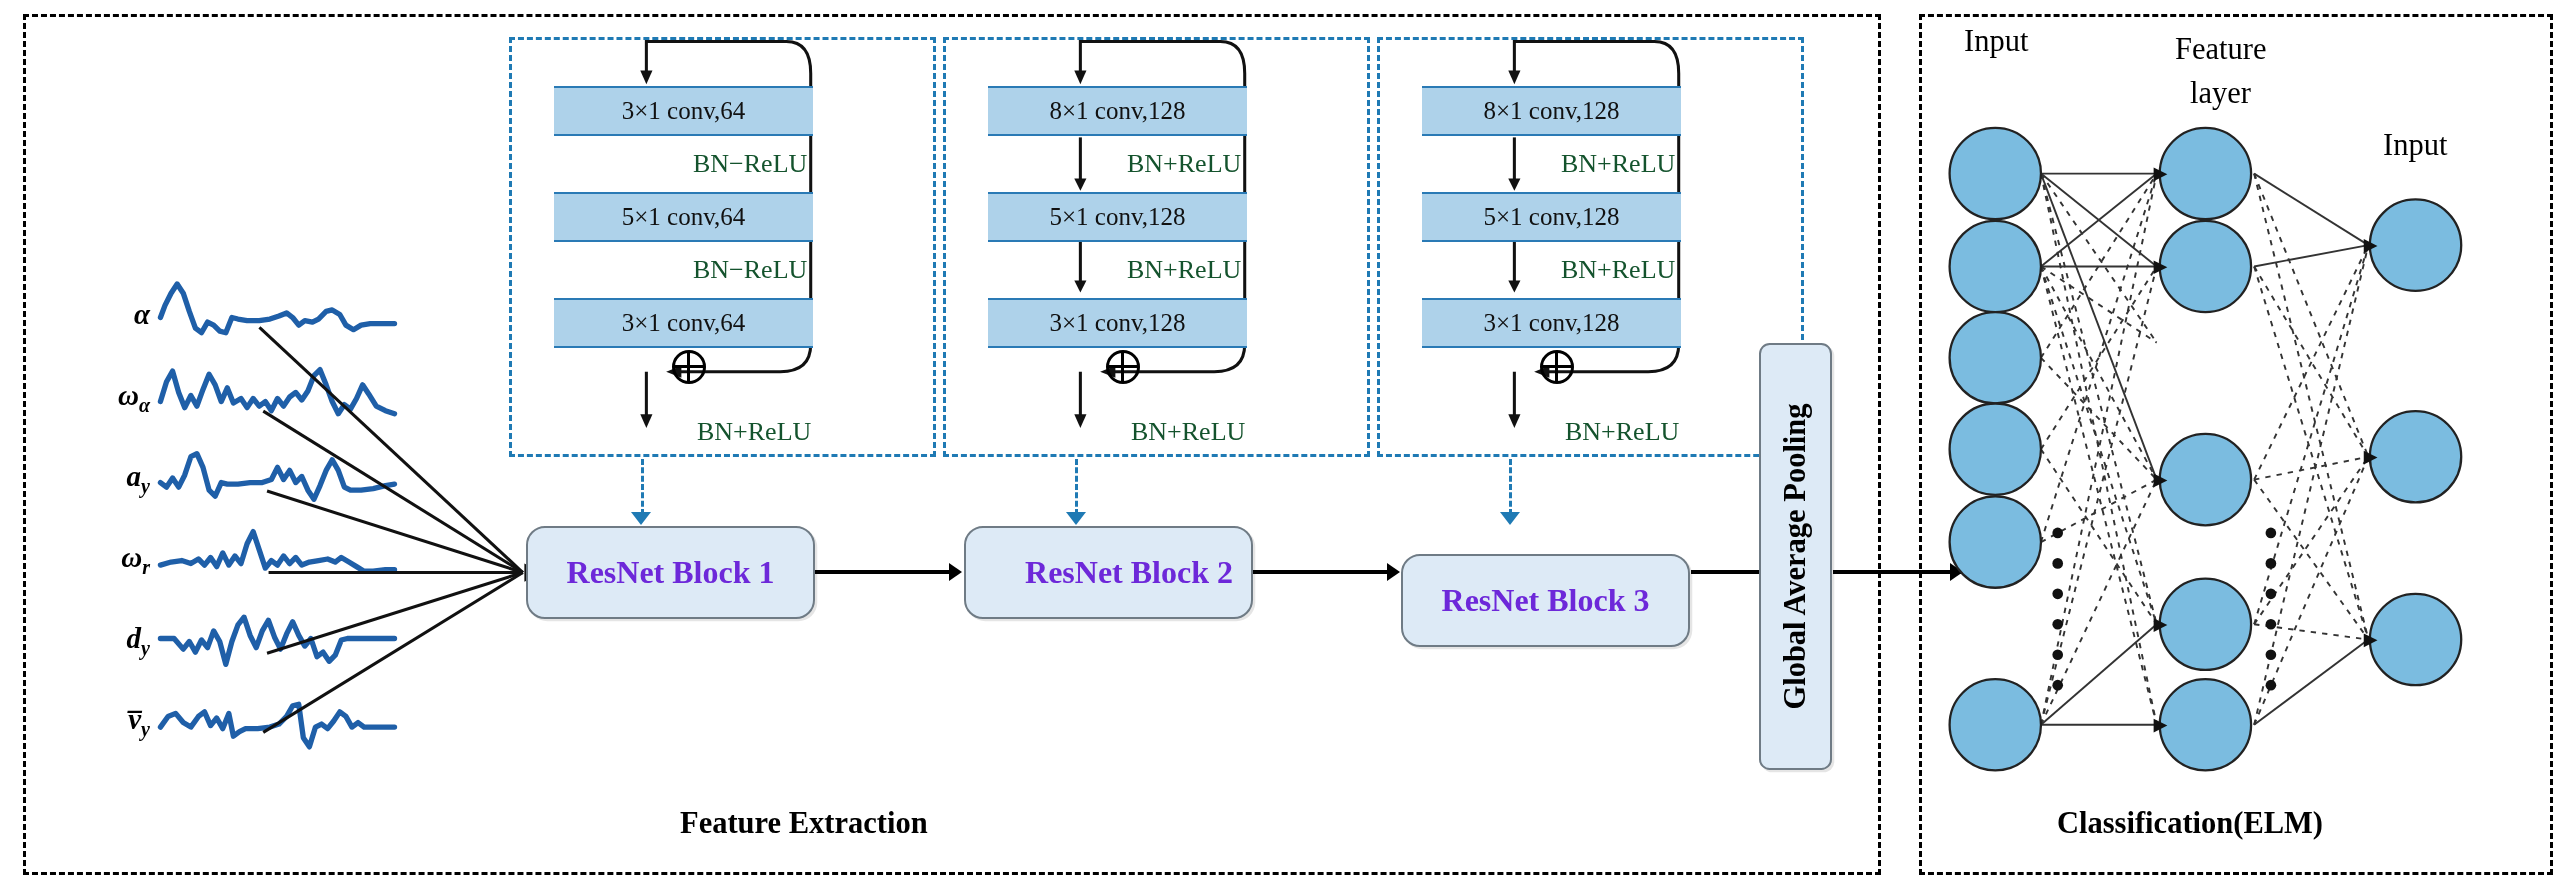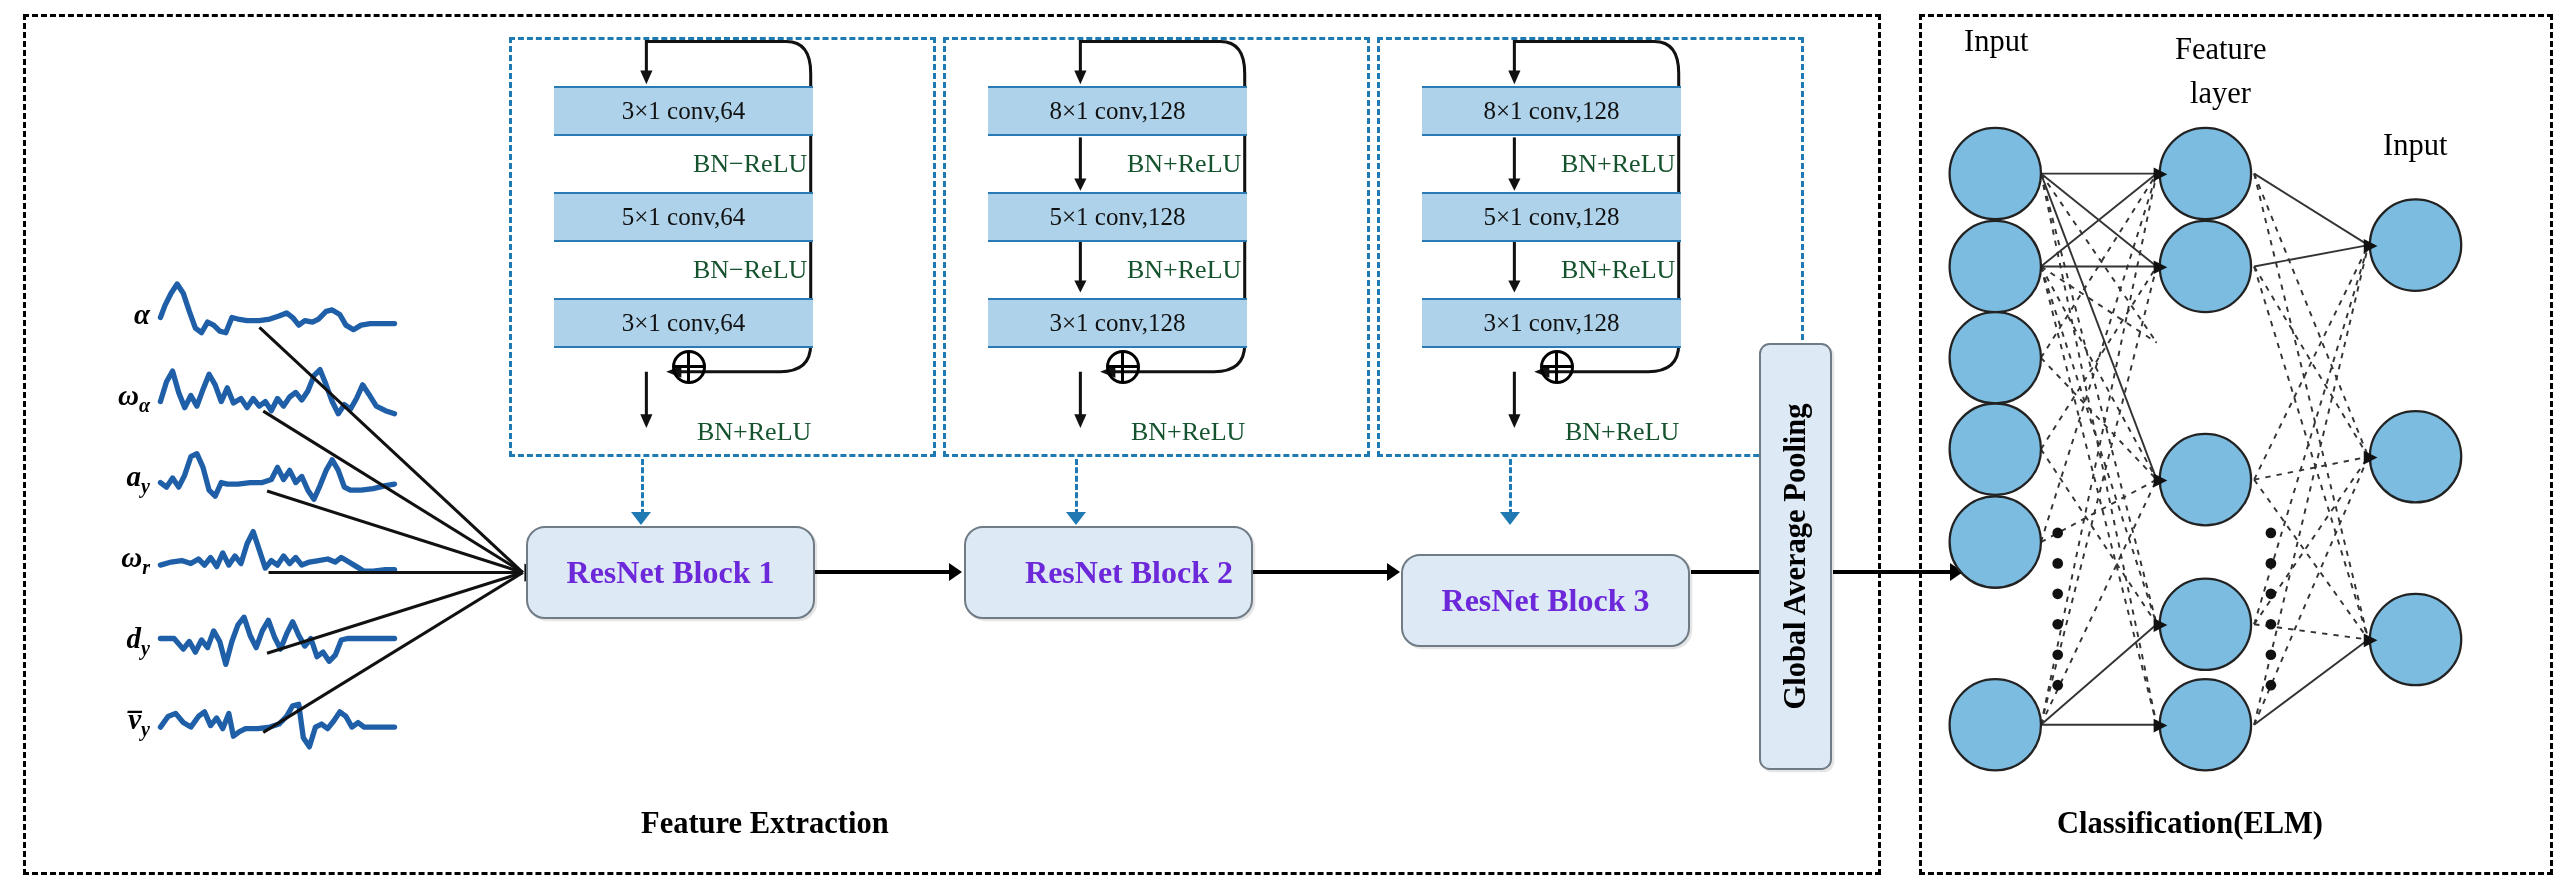--- a/index.html
+++ b/index.html
@@ -6,21 +6,21 @@
   body{width:2576px;height:890px;font-family:"Liberation Serif",serif;overflow:hidden;}
   #stage{position:relative;width:2576px;height:890px;background:#fff;}
 
   
   .panel{position:absolute;border:3.8px dashed #000;box-sizing:border-box;}
   #feature-panel{left:23px;top:13.7px;width:1858px;height:861px;}
   #class-panel{left:1919px;top:13.7px;width:634px;height:861px;}
 
   .panel-caption{position:absolute;font-weight:bold;font-size:30.5px;color:#000;
      font-family:"Liberation Serif",serif;white-space:nowrap;}
-  #feature-caption{left:641px;top:806px;}
+  #feature-caption{left:680px;top:806px;}
   #class-caption{left:2057px;top:806px;}
 
   
   #detail-wrap{position:absolute;left:509px;top:37px;width:1295px;height:420px;}
   .detail-block{position:absolute;top:0;width:427px;height:420px;
      border:3.8px dashed #1f7ab4;box-sizing:border-box;}
   #detail-1{left:0px;}
   #detail-2{left:434px;}
   #detail-3{left:868px;}
 

